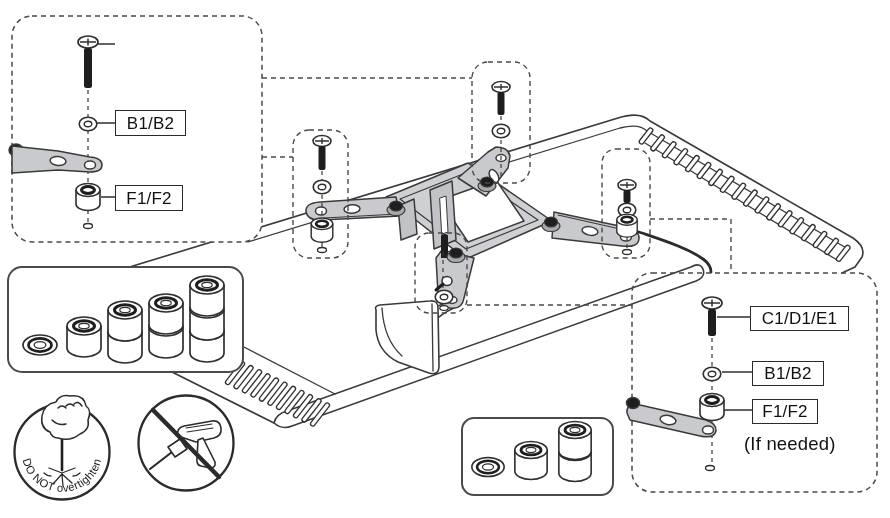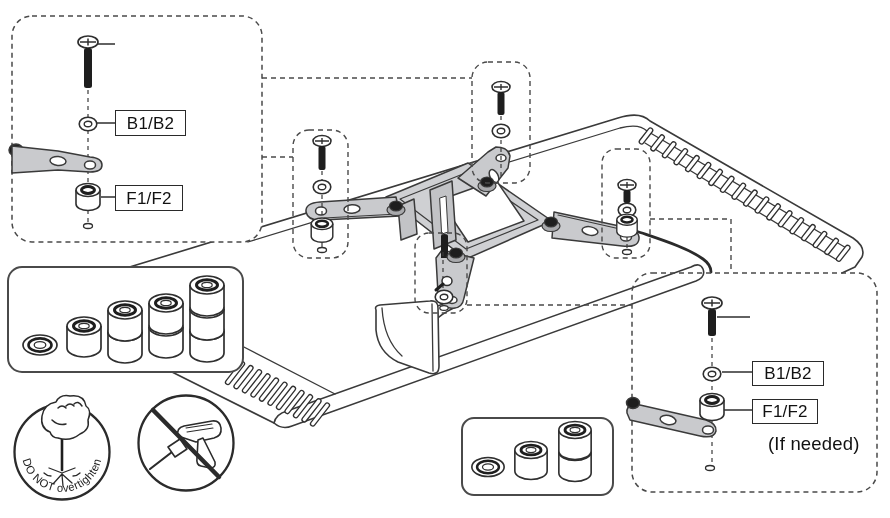--- a/index.html
+++ b/index.html
@@ -8,21 +8,21 @@
   #art{position:absolute;left:0;top:0;}
   .lbl{position:absolute;border:1.6px solid #2a2a2a;background:#fff;color:#111;
        font:17px/1 "Liberation Sans",sans-serif;display:flex;align-items:center;
        justify-content:center;letter-spacing:.2px;white-space:nowrap;}
   #lbl-c2   {left:115px;top:32px; width:102px;height:24px;}
   #lbl-b1tl {left:115px;top:110px;width:69px; height:24px;}
   #lbl-f1tl {left:115px;top:185px;width:66px; height:24px;}
   #lbl-c1   {left:750px;top:306px;width:97px; height:23px;}
   #lbl-b1br {left:752px;top:361px;width:70px; height:23px;}
   #lbl-f1br {left:752px;top:399px;width:64px; height:23px;}
-  #lbl-note {left:768px;top:431px;border:none;background:transparent;font-size:18.5px;height:26px;}
+  #lbl-note {left:744px;top:431px;border:none;background:transparent;font-size:18.5px;height:26px;}
 </style>
 </head>
 <body>
 
 <div id="stage">
 
 <svg id="art" width="890" height="518" viewBox="0 0 890 518">
   <defs>
     <g id="washer-flat">
       <ellipse rx="17" ry="10" fill="#fff" stroke="#2f2f2f" stroke-width="1.7"></ellipse>
@@ -281,16 +281,17 @@
       <path d="M 178,436 Q 176,428 184,426 L 212,421 Q 220,420 221,428 Q 222,436 214,438 L 196,442 Z"></path>
       <path d="M 186,428 l 26,-4 M 187,432 l 26,-4" stroke-width="1.1" fill="none"></path>
       <path d="M 203,438 L 215,462 Q 216,468 210,468 L 201,466 Q 196,465 197,458 L 198,440 Z"></path>
     </g>
     <path d="M 153,410 L 219,477" stroke="#2b2b2b" stroke-width="4.5" stroke-linecap="round"></path>
   </g>
 </svg>
 
   <div class="lbl" id="lbl-b1tl">B1/B2</div>
   <div class="lbl" id="lbl-f1tl">F1/F2</div>
+  <div class="lbl" id="lbl-c1">C1/D1/E1</div>
   <div class="lbl" id="lbl-b1br">B1/B2</div>
   <div class="lbl" id="lbl-f1br">F1/F2</div>
   <div class="lbl" id="lbl-note">(If needed)</div>
 </div>
 
 </body></html>

